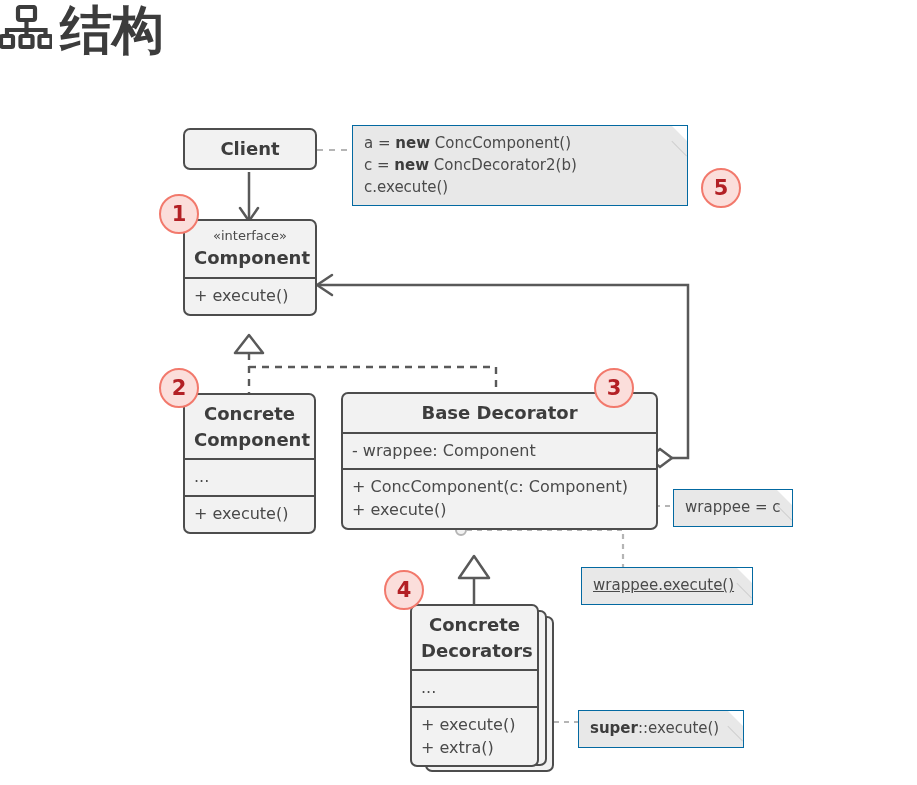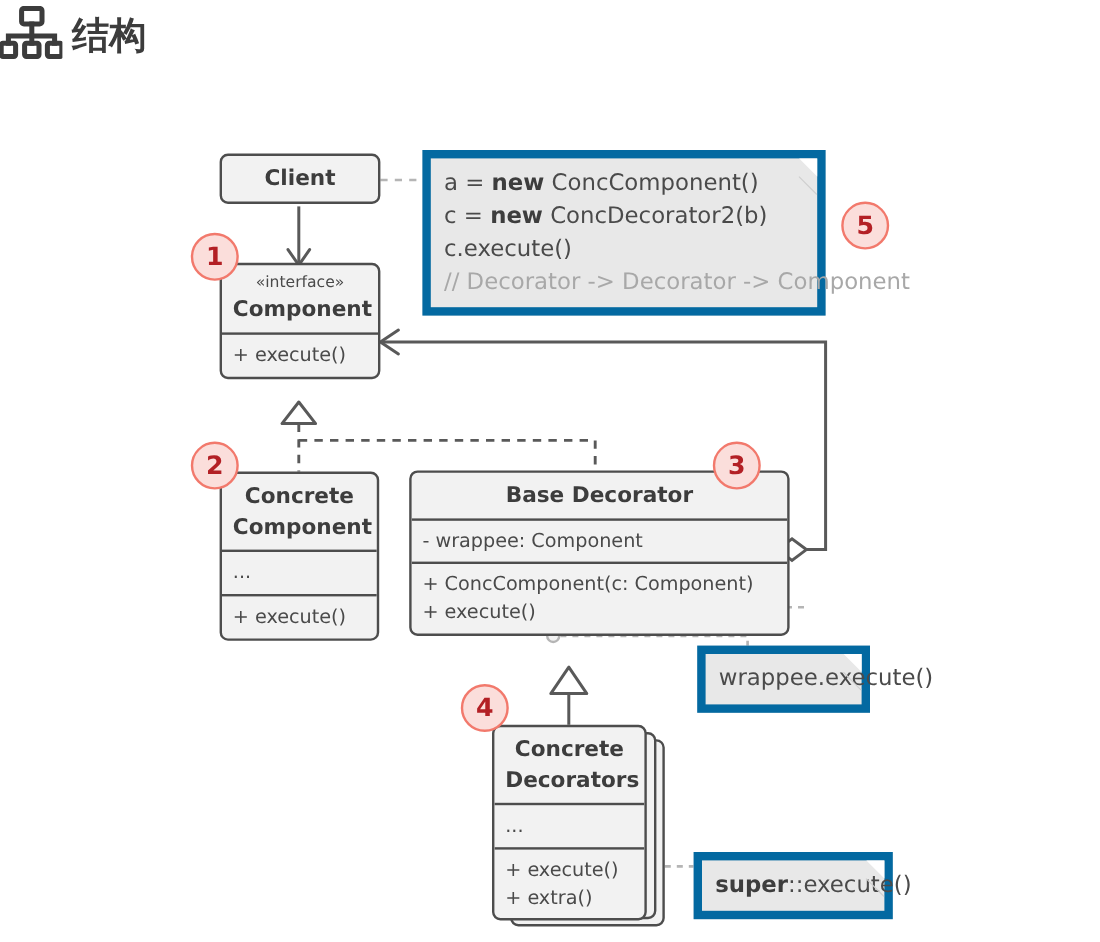--- a/index.html
+++ b/index.html
@@ -20,21 +20,21 @@
   #title-bar {
     position: absolute;
     left: 0px;
     top: 2px;
     height: 56px;
     display: flex;
     align-items: center;
     gap: 8px;
   }
   #page-title {
-    font-size: 31px;
+    font-size: 52px;
     font-weight: bold;
     color: #3c3c3c;
     line-height: 1;
     letter-spacing: 0px;
   }
 
   
   #diagram {
     position: absolute;
     left: 0;
@@ -94,23 +94,23 @@
     border: 2.5px solid #4d4d4d;
     border-radius: 7px;
     background: #f2f2f2;
   }
 
   
   .note {
     position: absolute;
     box-sizing: border-box;
     background: #e8e8e8;
-    border: 7px solid #0369a1;
+    border: 1px solid #0369a1;
     padding: 7px 11px;
-    font-size: 19px;
+    font-size: 15px;
     line-height: 1.45;
     color: #4a4a4a;
     white-space: nowrap;
   }
   .note .fold {
     position: absolute;
     right: 0px;
     top: 0px;
     width: 0;
     height: 0;
@@ -266,27 +266,31 @@
     <span class="foldline"></span>
     <div>
       <span>a = </span><b>new</b><span> ConcComponent()</span>
     </div>
     <div>
       <span>c = </span><b>new</b><span> ConcDecorator2(b)</span>
     </div>
     <div>
       <span>c.execute()</span>
     </div>
-    <div class="dim">
-      <span>// Decorator -&gt; Decorator -&gt; Component</span>
-    </div>
-  </div>
-
-
-  <div class="note" style="left:581px; top:538px; width:144px;">
+  </div>
+
+  <div class="note" style="left:673px; top:489px; width:120px;">
+    <span class="fold"></span>
+    <span class="foldline"></span>
+    <div>
+      <span>wrappee = c</span>
+    </div>
+  </div>
+
+  <div class="note" style="left:581px; top:567px; width:172px;text-decoration:underline;">
     <span class="fold"></span>
     <span class="foldline"></span>
     <div>
       <span>wrappee.execute()</span>
     </div>
   </div>
 
   <div class="note" style="left:578px; top:694px; width:166px;margin-top:16px;">
     <span class="fold"></span>
     <span class="foldline"></span>

